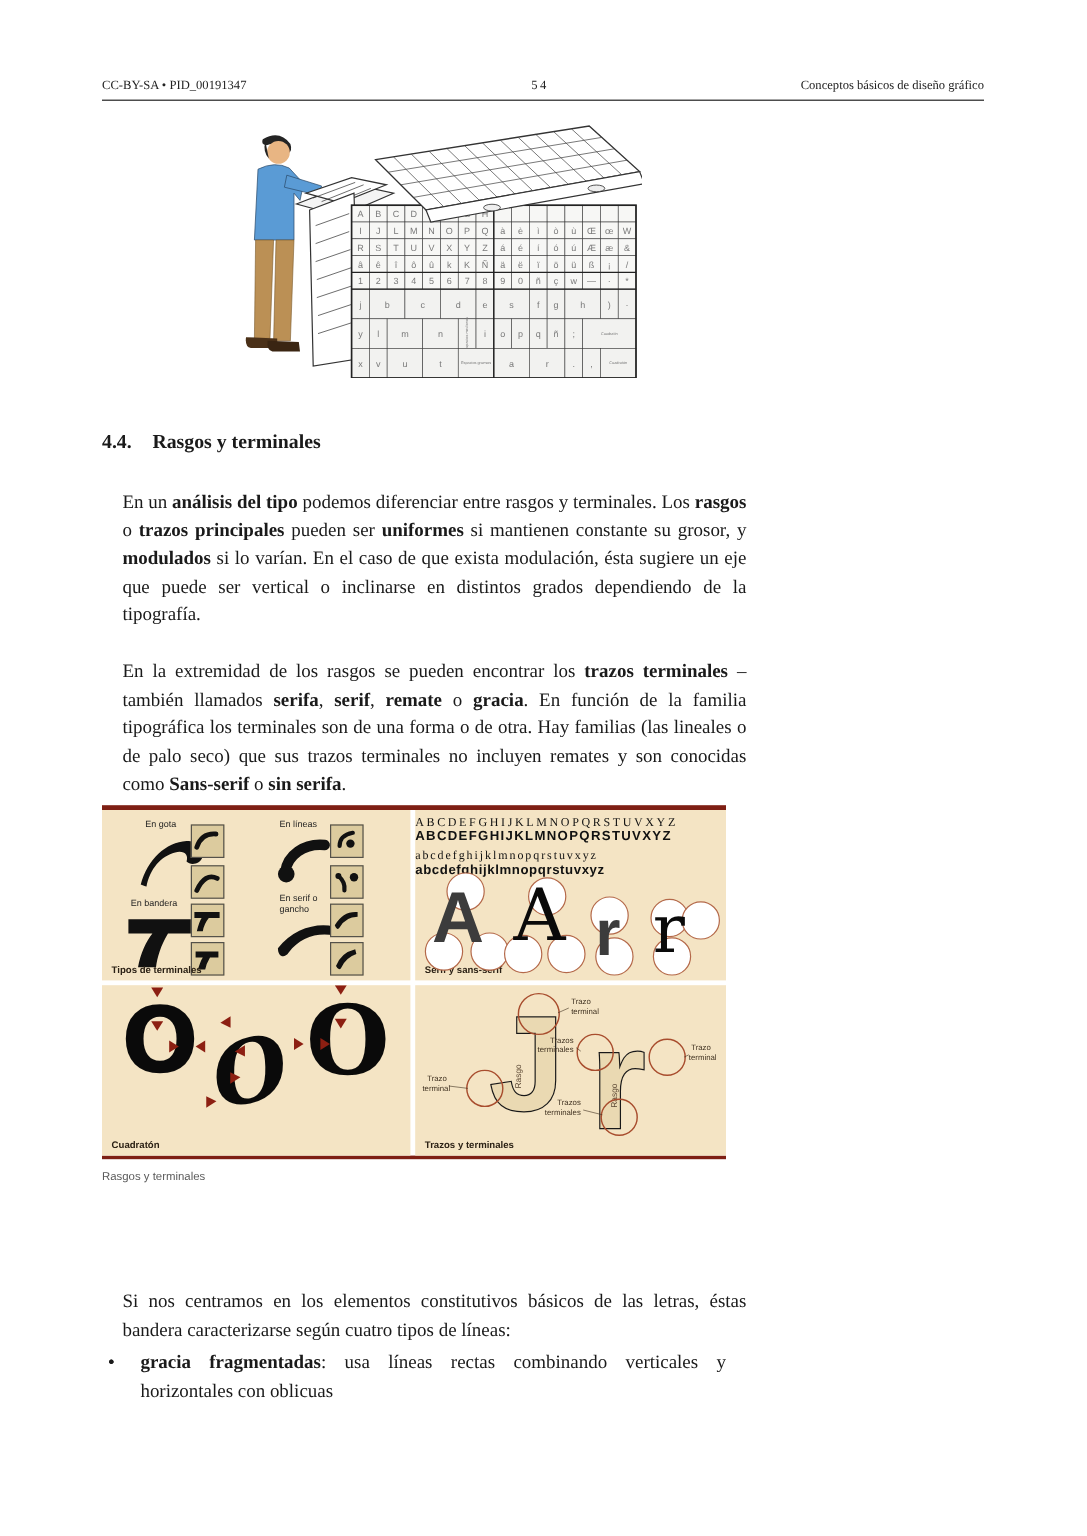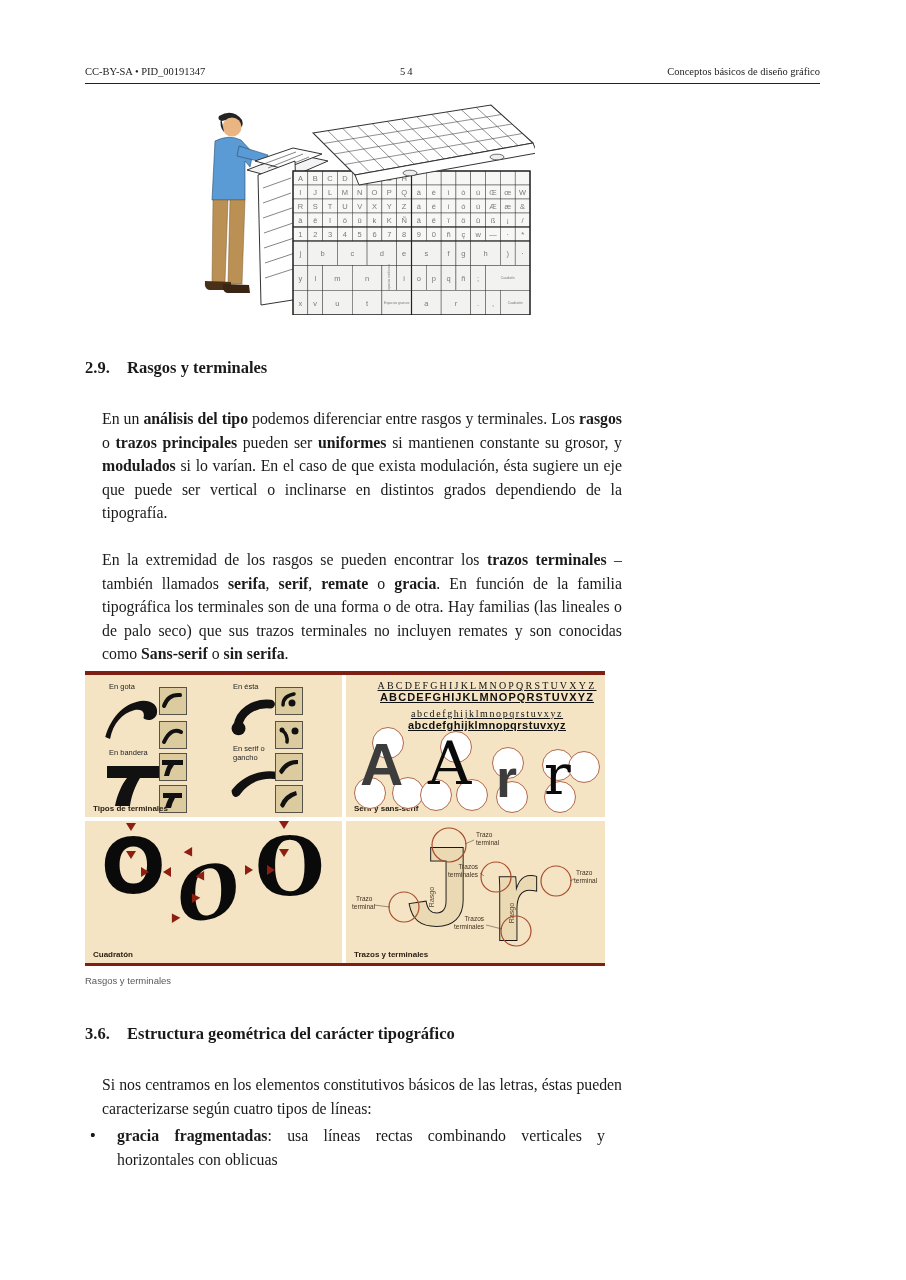--- a/index.html
+++ b/index.html
@@ -1,21 +1,21 @@
 <!DOCTYPE html>
 <html><head>
 <meta charset="utf-8">
 <style>
   html,body{margin:0;padding:0;background:#fff;}
   .page{position:relative;width:906px;height:1280px;background:#fff;overflow:hidden;
         font-family:"Liberation Serif",serif;color:#1a1a1a;}
   
   .hdr{position:absolute;top:66px;font-size:10.5px;color:#222;}
   .hdr-left{left:85px;}
-  .hdr-center{left:400px;width:100px;letter-spacing:2px;}
+  .hdr-center{left:400px;width:100px;text-align:center;letter-spacing:2px;}
   .hdr-right{left:500px;width:320px;text-align:right;}
   .hdr-rule{position:absolute;top:83px;left:85px;width:735px;height:1px;background:#222;}
   
   .illus{position:absolute;left:195px;top:103px;width:340px;height:212px;}
   
   .sec-h{position:absolute;left:85px;font-size:16.5px;font-weight:bold;}
   .sec-h .num{display:inline-block;width:42px;}
   
   .body-p{position:absolute;left:85px;width:520px;font-size:15.8px;line-height:23.6px;
           text-align:justify;margin:17px;}
@@ -31,21 +31,21 @@
   .q3{left:0;top:150px;width:257px;height:142px;}
   .q4{left:261px;top:150px;width:259px;height:142px;}
   .quad-label{position:absolute;left:8px;bottom:4px;font-family:"Liberation Sans",sans-serif;
               font-size:8px;font-weight:bold;color:#2b2115;}
   
   .term-group{position:absolute;}
   .term-label{font-family:"Liberation Sans",sans-serif;font-size:7.5px;color:#1f1f1f;width:58px;line-height:1.15;}
   .term-big{position:absolute;}
   .term-box{position:absolute;width:26px;height:26px;background:#dccb9e;border:1px solid #55524a;}
   
-  .alpha{position:absolute;left:0;width:282px;text-align:center;white-space:nowrap;color:#111;text-decoration:underline;}
+  .alpha{position:absolute;left:0;width:282px;text-align:left;white-space:nowrap;color:#111;}
   .a-su{top:5px;font-size:10px;letter-spacing:2.2px;font-family:"Liberation Serif",serif;}
   .a-nu{top:16px;font-size:11px;font-weight:bold;letter-spacing:1.1px;font-family:"Liberation Sans",sans-serif;}
   .a-sl{top:33px;font-size:10px;letter-spacing:1.6px;font-family:"Liberation Serif",serif;}
   .a-nl{top:44px;font-size:11px;font-weight:bold;letter-spacing:0.5px;font-family:"Liberation Sans",sans-serif;}
   .q2c{position:absolute;width:30px;height:30px;border-radius:50%;background:#fff;border:1px solid #b4694a;z-index:1;}
   .bigL{position:absolute;z-index:2;line-height:1;}
   .bigL.sans{font-family:"Liberation Sans",sans-serif;font-weight:bold;color:#3c3c3c;}
   .bigL.serif{font-family:"DejaVu Serif",serif;color:#0a0a0a;}
   
   .oL{position:absolute;line-height:1;color:#0a0a0a;}
@@ -342,49 +342,49 @@
           <line x1="128.5" y1="40.5" x2="306.5" y2="11.5" stroke="#444" stroke-width="0.6"></line>
           <line x1="139" y1="51" x2="317" y2="21" stroke="#444" stroke-width="0.6"></line>
           <line x1="149.5" y1="61.5" x2="327.5" y2="30.5" stroke="#444" stroke-width="0.6"></line>
           <polygon points="160,72 338,40 342,50 164,82" fill="#fff" stroke="#333" stroke-width="1"></polygon>
           <ellipse cx="215" cy="70" rx="7" ry="2.8" fill="#eee" stroke="#333" stroke-width="0.7"></ellipse>
           <ellipse cx="302" cy="54" rx="7" ry="2.8" fill="#eee" stroke="#333" stroke-width="0.7"></ellipse>
         </g>
     </svg>
   </div>
 
-  <h2 class="sec-h" style="top:344px;"><span class="num">2.9.</span><span>Rasgos y terminales</span></h2>
+  <h2 class="sec-h" style="top:344px;"><span class="num">4.4.</span><span>Rasgos y terminales</span></h2>
 
   <p class="body-p" style="top:390px;">En un <b>análisis del tipo</b> podemos diferenciar entre rasgos y terminales. Los <b>rasgos</b> o <b>trazos principales</b> pueden ser <b>uniformes</b> si mantienen constante su grosor, y <b>modulados</b> si lo varían. En el caso de que exista modulación, ésta sugiere un eje que puede ser vertical o inclinarse en distintos grados dependiendo de la tipografía.</p>
   <p class="body-p" style="top:531px;">En la extremidad de los rasgos se pueden encontrar los <b>trazos terminales</b> – también llamados <b>serifa</b>, <b>serif</b>, <b>remate</b> o <b>gracia</b>. En función de la familia tipográfica los terminales son de una forma o de otra. Hay familias (las lineales o de palo seco) que sus trazos terminales no incluyen remates y son conocidas como <b>Sans-serif</b> o <b>sin serifa</b>.</p>
 
   <div class="fig">
     <div class="fig-bar top"></div>
     <div class="fig-bar bot"></div>
 
     <div class="quad q1">
-      <div class="term-group" style="left:24px;top:8px;">
+      <div class="term-group" style="left:36px;top:8px;">
         <div class="term-label">En gota</div>
         <svg class="term-big" style="left:-6px;top:14px;" width="58" height="42" viewBox="0 0 60 44">
           <path d="M2 42 C8 20 24 5 42 4 C52 4 58 10 56 18 C54 24 46 26 42 22 C44 16 40 12 32 14 C20 17 10 28 7 44 Z" fill="#111"></path>
         </svg>
       </div>
       <div class="term-box" style="left:74px;top:12px;">
         <svg width="26" height="26">
             <path d="M4 18 Q8 6 20 7" stroke="#111" stroke-width="4" fill="none" stroke-linecap="round"></path>
           </svg>
       </div>
       <div class="term-box" style="left:74px;top:46px;">
         <svg width="26" height="26">
             <path d="M4 20 Q11 5 21 10" stroke="#111" stroke-width="4" fill="none" stroke-linecap="round"></path>
           </svg>
       </div>
 
       <div class="term-group" style="left:148px;top:8px;">
-        <div class="term-label">En ésta</div>
+        <div class="term-label">En líneas</div>
         <svg class="term-big" style="left:-4px;top:14px;" width="52" height="42" viewBox="0 0 60 44">
           <path d="M48 6 C28 4 12 16 10 32" stroke="#111" stroke-width="10" fill="none" stroke-linecap="round"></path>
           <circle cx="11" cy="34" r="8" fill="#111"></circle>
         </svg>
       </div>
       <div class="term-box" style="left:190px;top:12px;">
         <svg width="26" height="26">
             <path d="M18 6 Q7 8 7 17" stroke="#111" stroke-width="3.5" fill="none" stroke-linecap="round"></path>
             <circle cx="16" cy="15" r="3.5" fill="#111"></circle>
           </svg>
@@ -518,22 +518,21 @@
           <line x1="228" y1="58" x2="224" y2="60"></line>
           <line x1="140" y1="104" x2="156" y2="108"></line>
         </g>
       </svg>
       <div class="quad-label">Trazos y terminales</div>
     </div>
   </div>
 
   <div class="fig-caption">Rasgos y terminales</div>
 
-  <h2 class="sec-h" style="top:1010px;"><span class="num">3.6.</span><span>Estructura geométrica del carácter tipográfico</span></h2>
-
-  <p class="body-p" style="top:1056px;">Si nos centramos en los elementos constitutivos básicos de las letras, éstas pueden caracterizarse según cuatro tipos de líneas:</p>
+
+  <p class="body-p" style="top:1056px;">Si nos centramos en los elementos constitutivos básicos de las letras, éstas bandera caracterizarse según cuatro tipos de líneas:</p>
 
   <div class="bullets">
     <div class="bullet-item"><span class="dot">•</span></div>
     <div class="bullet-item"><span class="dot">•</span><span><b>gracia fragmentadas</b>: usa líneas rectas combinando verticales y horizontales con oblicuas</span></div>
   </div>
 
 </div>
 
 </body></html>

